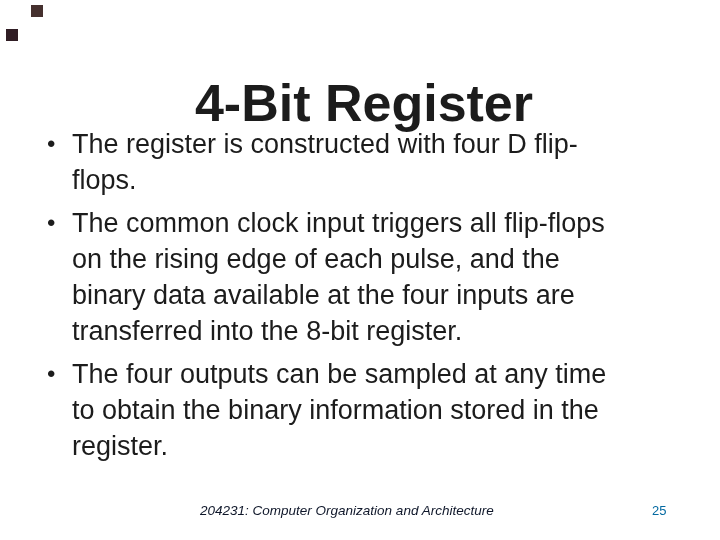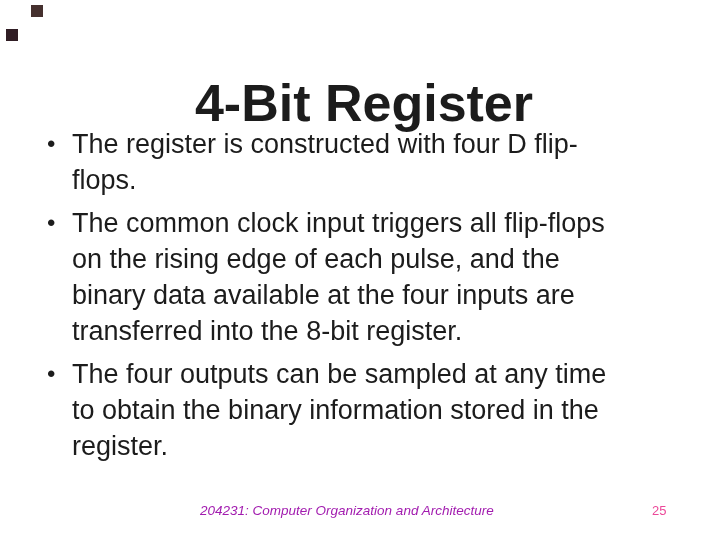--- a/index.html
+++ b/index.html
@@ -104,17 +104,17 @@
 transferred into the 8-bit register.</span>
     </li>
     <li class="bullet-item">
       <span class="bullet-marker">•</span>
       <span class="bullet-text">The four outputs can be sampled at any time
 to obtain the binary information stored in the
 register.</span>
     </li>
   </ul>
 
-  <div class="footer-text" style="color: #a21caf;">204231: Computer Organization and Architecture</div>
+  <div class="footer-text" style="color: #0f172a;">204231: Computer Organization and Architecture</div>
 
-  <div class="page-number" style="color: #ec4899;">25</div>
+  <div class="page-number" style="color: #0369a1;">25</div>
 
 </div>
 
 </body></html>

